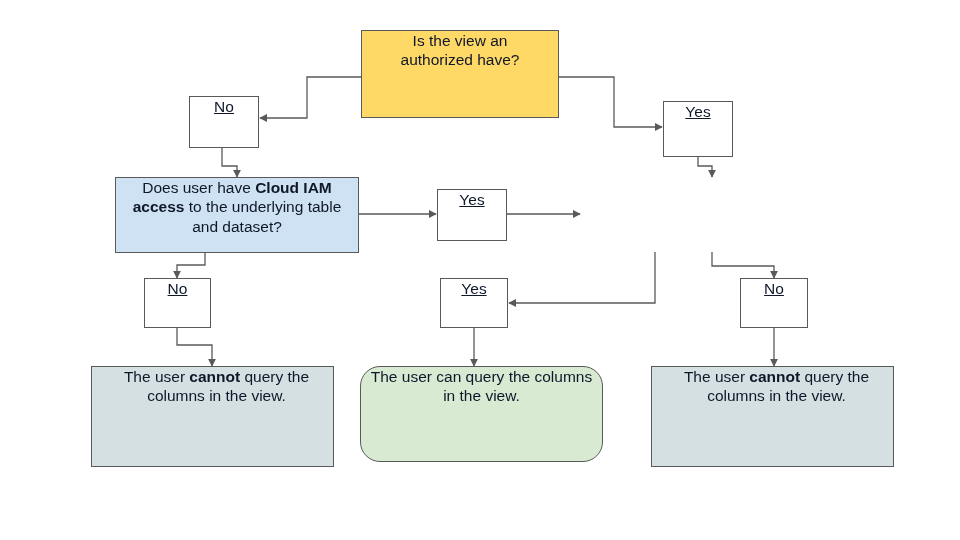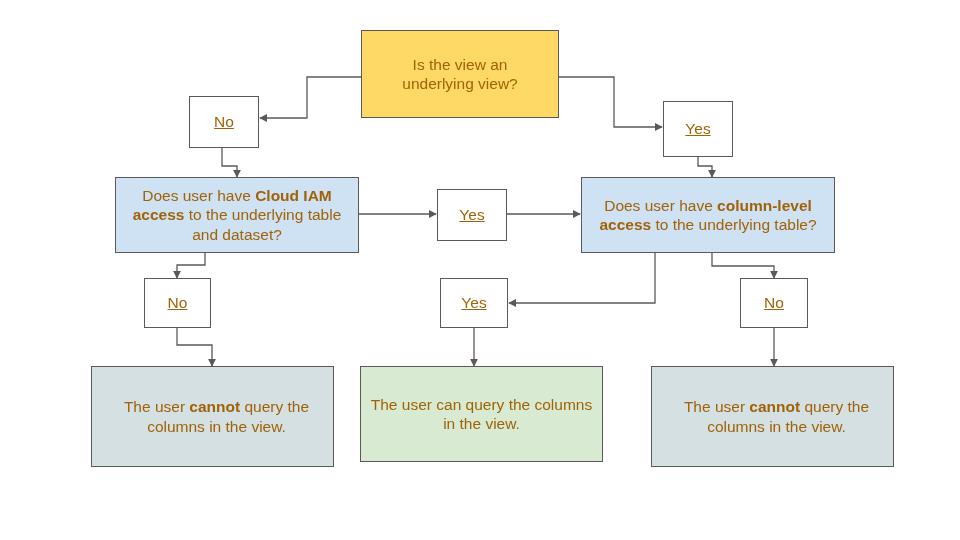--- a/index.html
+++ b/index.html
@@ -24,24 +24,23 @@
     left: 0;
     top: 0;
     width: 960px;
     height: 540px;
     pointer-events: none;
   }
   .node {
     position: absolute;
     box-sizing: border-box;
     display: flex;
-    align-items: center;
     justify-content: center;
     text-align: center;
-    color: #a16207;
+    color: #0f172a;
     border: 1px solid #595959;
     line-height: 1.25;
   }
   .node .txt {
     display: block;
     padding: 0 6px;
     width: 100%;
   }
   .decision-start {
     background: #ffd966;
@@ -102,21 +101,21 @@
 
       <path d="M 712 252 L 712 266 L 774 266 L 774 278"></path>
 
       <path d="M 774 328 L 774 366"></path>
     </g>
   </svg>
 
   <div class="node decision-start" style="left:361px; top:30px; width:198px; height:88px;">
     <span class="txt">
       <span>Is the view an</span><br>
-      <span>underlying view?</span>
+      <span>authorized have?</span>
     </span>
   </div>
 
   <div class="node label-box" style="left:189px; top:96px; width:70px; height:52px;">
     <span class="txt">No</span>
   </div>
 
   <div class="node label-box" style="left:663px; top:101px; width:70px; height:56px;">
     <span class="txt">Yes</span>
   </div>
@@ -124,45 +123,40 @@
   <div class="node decision" style="left:115px; top:177px; width:244px; height:76px;">
     <span class="txt">
       <span>Does user have </span><b>Cloud IAM access</b><span> to the underlying table and dataset?</span>
     </span>
   </div>
 
   <div class="node label-box" style="left:437px; top:189px; width:70px; height:52px;">
     <span class="txt">Yes</span>
   </div>
 
-  <div class="node decision" style="left:581px; top:177px; width:254px; height:76px;">
-    <span class="txt">
-      <span>Does user have </span><b>column-level access</b><span> to the underlying table?</span>
-    </span>
-  </div>
 
   <div class="node label-box" style="left:144px; top:278px; width:67px; height:50px;">
     <span class="txt">No</span>
   </div>
 
   <div class="node label-box" style="left:440px; top:278px; width:68px; height:50px;">
     <span class="txt">Yes</span>
   </div>
 
   <div class="node label-box" style="left:740px; top:278px; width:68px; height:50px;">
     <span class="txt">No</span>
   </div>
 
   <div class="node outcome-deny" style="left:91px; top:366px; width:243px; height:101px;">
     <span class="txt">
       <span>The user </span><b>cannot</b><span> query the columns in the view.</span>
     </span>
   </div>
 
-  <div class="node outcome-allow" style="left:360px; top:366px; width:243px; height:96px;">
+  <div class="node outcome-allow" style="left:360px; top:366px; width:243px; height:96px;border-radius:20px;">
     <span class="txt">The user can query the columns in the view.</span>
   </div>
 
   <div class="node outcome-deny" style="left:651px; top:366px; width:243px; height:101px;">
     <span class="txt">
       <span>The user </span><b>cannot</b><span> query the columns in the view.</span>
     </span>
   </div>
 
 </div>

